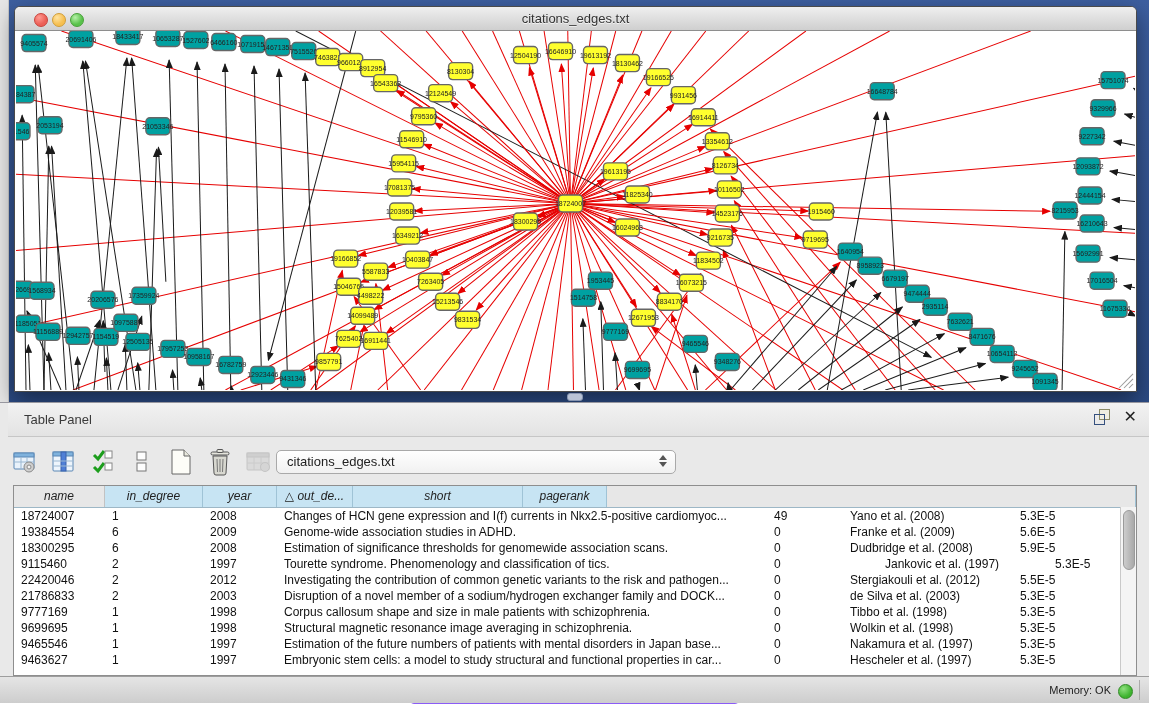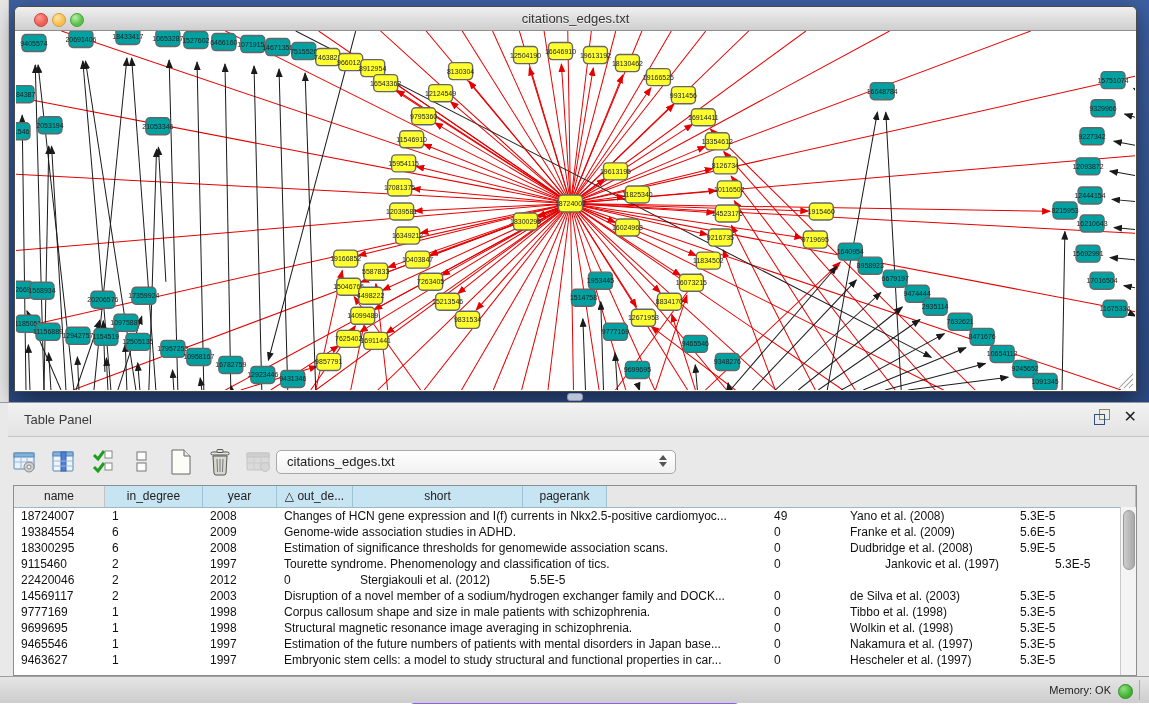--- a/index.html
+++ b/index.html
@@ -35,21 +35,21 @@
   .tbtn{width:30px;height:30px;display:flex;align-items:center;justify-content:center;}
   .tbtn.disabled{opacity:.45;}
   .fx{font-family:"Liberation Serif","DejaVu Serif",serif;font-style:italic;font-size:16px;font-weight:bold;color:#222;}
   .select{position:absolute;left:276px;top:47px;width:400px;height:24px;background:linear-gradient(180deg,#fff,#f1f1f1);border:1px solid #a9a9a9;border-radius:5px;font-size:13px;color:#222;line-height:22px;padding-left:10px;box-sizing:border-box;}
   .updown{position:absolute;right:8px;top:4px;display:flex;flex-direction:column;gap:2px;}
   .updown i{display:block;width:0;height:0;border-left:4px solid transparent;border-right:4px solid transparent;}
   .updown .up{border-bottom:5px solid #555;}
   .updown .dn{border-top:5px solid #555;}
 
   .table-wrap{position:absolute;left:13px;top:82px;right:12px;height:189px;background:#fff;border:1px solid #8e8e8e;overflow:hidden;}
-  .thead{display:flex;height:21px;background:#15803d;border-bottom:1px solid #9db7c6;}
+  .thead{display:flex;height:21px;background:#15803d;border-bottom:1px solid #9db7c6;font-style:italic;}
   .th{flex:0 0 auto;box-sizing:border-box;height:21px;line-height:21px;text-align:center;font-size:12px;color:#222;background:#c7e4f3;border-right:1px solid #9fc3d6;}
   .th-first{background:#e7e7e7;border-right:1px solid #c2c2c2;}
   .th-fill{flex:1 1 auto;background:#e7e7e7;}
   .tr{display:flex;height:16px;}
   .td{flex:0 0 auto;box-sizing:border-box;height:16px;line-height:16px;font-size:12px;color:#111;padding-left:7px;white-space:nowrap;overflow:hidden;}
   .vscroll{position:absolute;right:0;top:21px;bottom:0;width:15px;background:#f4f4f4;border-left:1px solid #c9c9c9;}
   .vthumb{position:absolute;left:2px;top:3px;width:10px;height:58px;border-radius:6px;background:linear-gradient(90deg,#cdcdcd,#a9a9a9);border:1px solid #9a9a9a;}
 
   .tabs{position:absolute;left:0;right:0;top:273px;height:22px;display:flex;justify-content:center;}
   .segwrap{display:flex;border:4px solid #8b5cf6;border-radius:5px;overflow:hidden;background:#6d28d9;height:20px;}
@@ -800,26 +800,27 @@
             <div class="td" style="width: 74px;">1997</div>
             <div class="td" style="width: 490px;">Tourette syndrome. Phenomenology and classification of tics.</div>
             <div class="td" style="width: 76px;">0</div>
             <div class="td" style="width: 170px; margin-left: 35px;">Jankovic et al. (1997)</div>
             <div class="td" style="width: 84px;">5.3E-5</div>
           </div>
           <div class="tr">
             <div class="td" style="width: 91px;">22420046</div>
             <div class="td" style="width: 98px;">2</div>
             <div class="td" style="width: 74px;">2012</div>
+            <div class="td" style="width: 490px;">Investigating the contribution of common genetic variants to the risk and pathogen...</div>
             <div class="td" style="width: 76px;">0</div>
             <div class="td" style="width: 170px;">Stergiakouli et al. (2012)</div>
             <div class="td" style="width: 84px;">5.5E-5</div>
           </div>
           <div class="tr">
-            <div class="td" style="width: 91px;">14569117</div>
+            <div class="td" style="width: 91px;">21786833</div>
             <div class="td" style="width: 98px;">2</div>
             <div class="td" style="width: 74px;">2003</div>
             <div class="td" style="width: 490px;">Disruption of a novel member of a sodium/hydrogen exchanger family and DOCK...</div>
             <div class="td" style="width: 76px;">0</div>
             <div class="td" style="width: 170px;">de Silva et al. (2003)</div>
             <div class="td" style="width: 84px;">5.3E-5</div>
           </div>
           <div class="tr">
             <div class="td" style="width: 91px;">9777169</div>
             <div class="td" style="width: 98px;">1</div>

